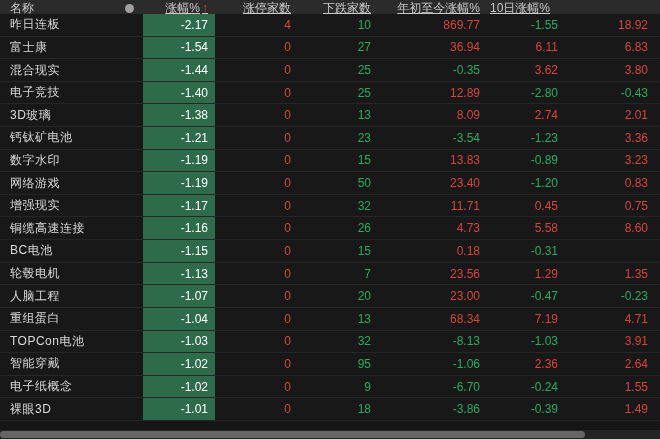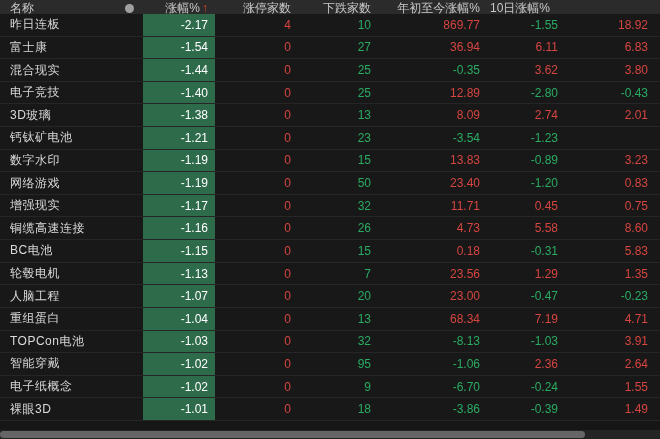--- a/index.html
+++ b/index.html
@@ -22,21 +22,21 @@
     color:#c9c9c9;
   }
   .hdr .h-name{
     display:flex;align-items:center;justify-content:space-between;
     padding-left:10px;padding-right:9px;height:100%;
   }
   .dot{
     width:9px;height:9px;border-radius:50%;
     background:#a0a0a0;display:inline-block;
   }
-  .h-cell{text-align:right;white-space:nowrap;}
+  .h-cell{text-align:right;white-space:nowrap;text-decoration:underline;}
   .h-chg{padding-right:7px;}
   .h-lu,.h-dn,.h-ytd,.h-d5{padding-right:4px;}
   .h-d10{padding-right:12px;}
   .arrow{color:#e0452f;font-weight:bold;margin-left:2px;font-size:12px;}
   
   .tbody{
     display:grid;
     grid-template-rows:repeat(18,1fr);
     height:407px;
   }
@@ -154,20 +154,21 @@
         <div class="cell c-d5 up">2.74</div>
         <div class="cell c-d10 up">2.01</div>
       </div>
       <div class="row">
         <div class="cell c-name">钙钛矿电池</div>
         <div class="cell c-chg">-1.21</div>
         <div class="cell c-lu up">0</div>
         <div class="cell c-dn dnc">23</div>
         <div class="cell c-ytd dnc">-3.54</div>
         <div class="cell c-d5 dnc">-1.23</div>
+        <div class="cell c-d10 up">3.36</div>
       </div>
       <div class="row">
         <div class="cell c-name">数字水印</div>
         <div class="cell c-chg">-1.19</div>
         <div class="cell c-lu up">0</div>
         <div class="cell c-dn dnc">15</div>
         <div class="cell c-ytd up">13.83</div>
         <div class="cell c-d5 dnc">-0.89</div>
         <div class="cell c-d10 up">3.23</div>
       </div>
@@ -198,21 +199,20 @@
         <div class="cell c-d5 up">5.58</div>
         <div class="cell c-d10 up">8.60</div>
       </div>
       <div class="row">
         <div class="cell c-name">BC电池</div>
         <div class="cell c-chg">-1.15</div>
         <div class="cell c-lu up">0</div>
         <div class="cell c-dn dnc">15</div>
         <div class="cell c-ytd up">0.18</div>
         <div class="cell c-d5 dnc">-0.31</div>
-        <div class="cell c-d10 up">5.83</div>
       </div>
       <div class="row">
         <div class="cell c-name">轮毂电机</div>
         <div class="cell c-chg">-1.13</div>
         <div class="cell c-lu up">0</div>
         <div class="cell c-dn dnc">7</div>
         <div class="cell c-ytd up">23.56</div>
         <div class="cell c-d5 up">1.29</div>
         <div class="cell c-d10 up">1.35</div>
       </div>

